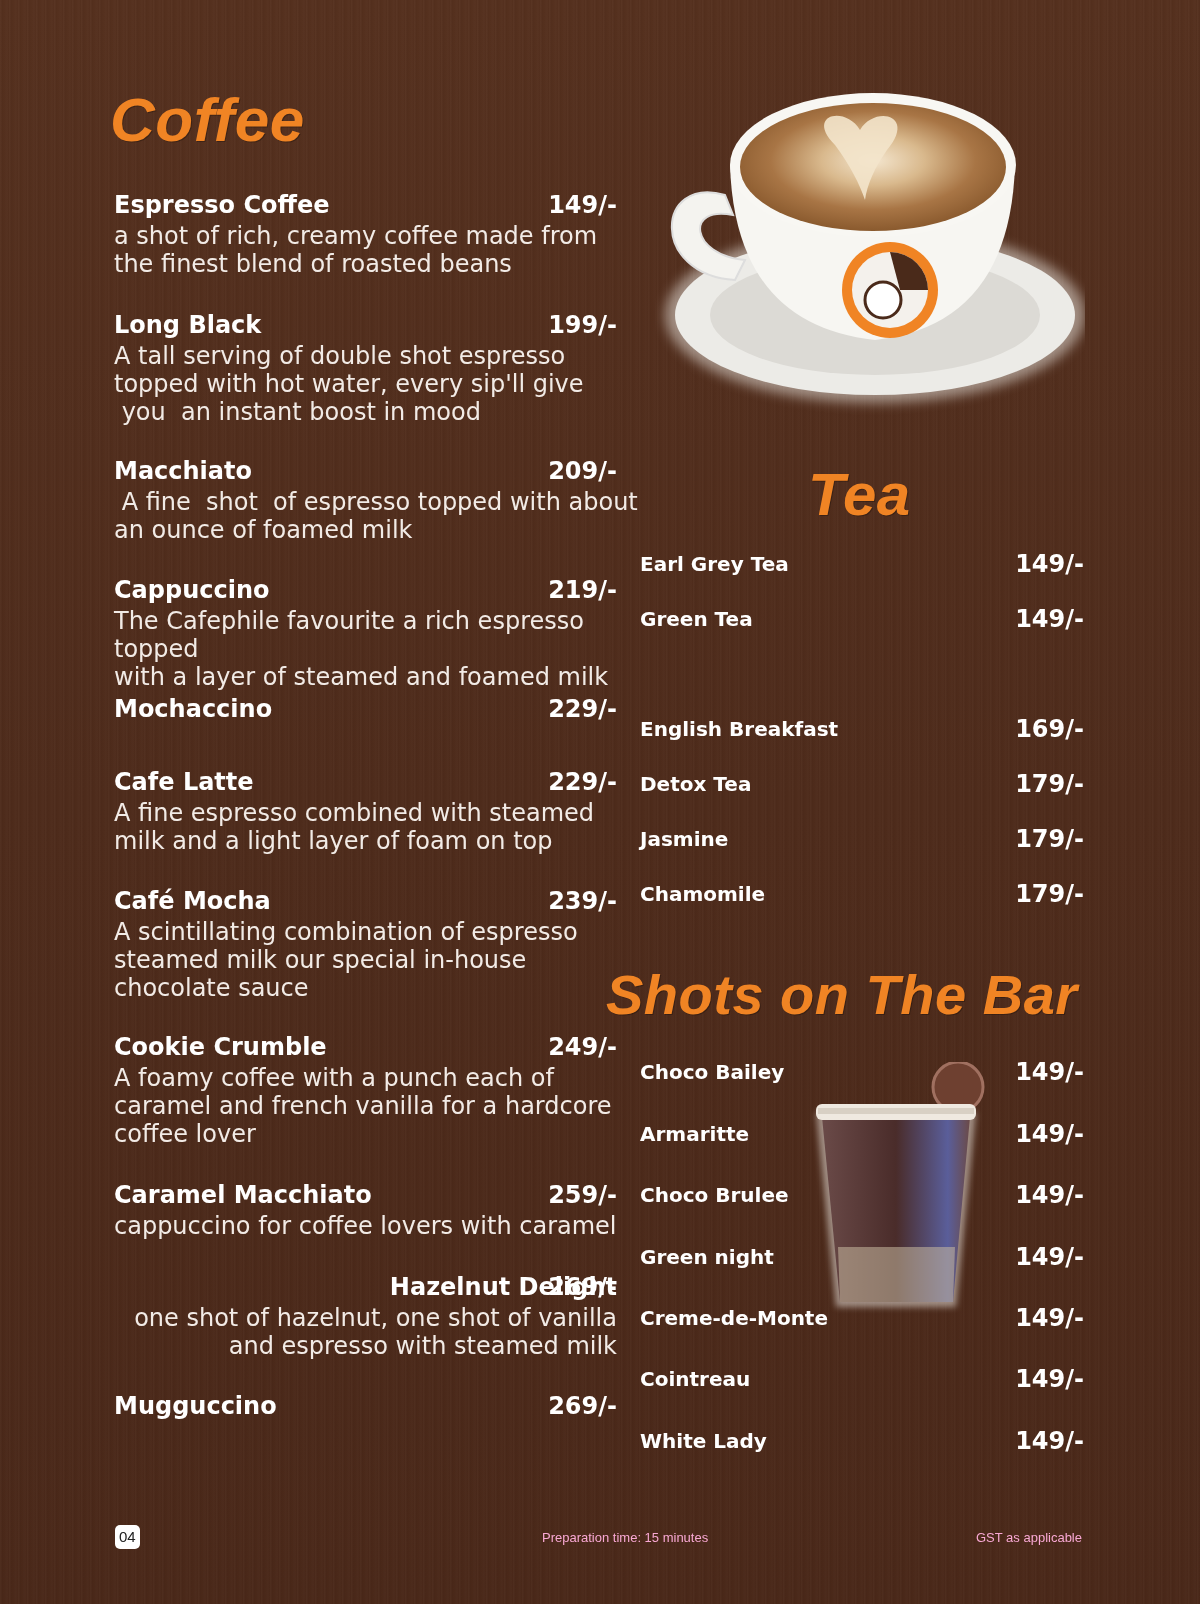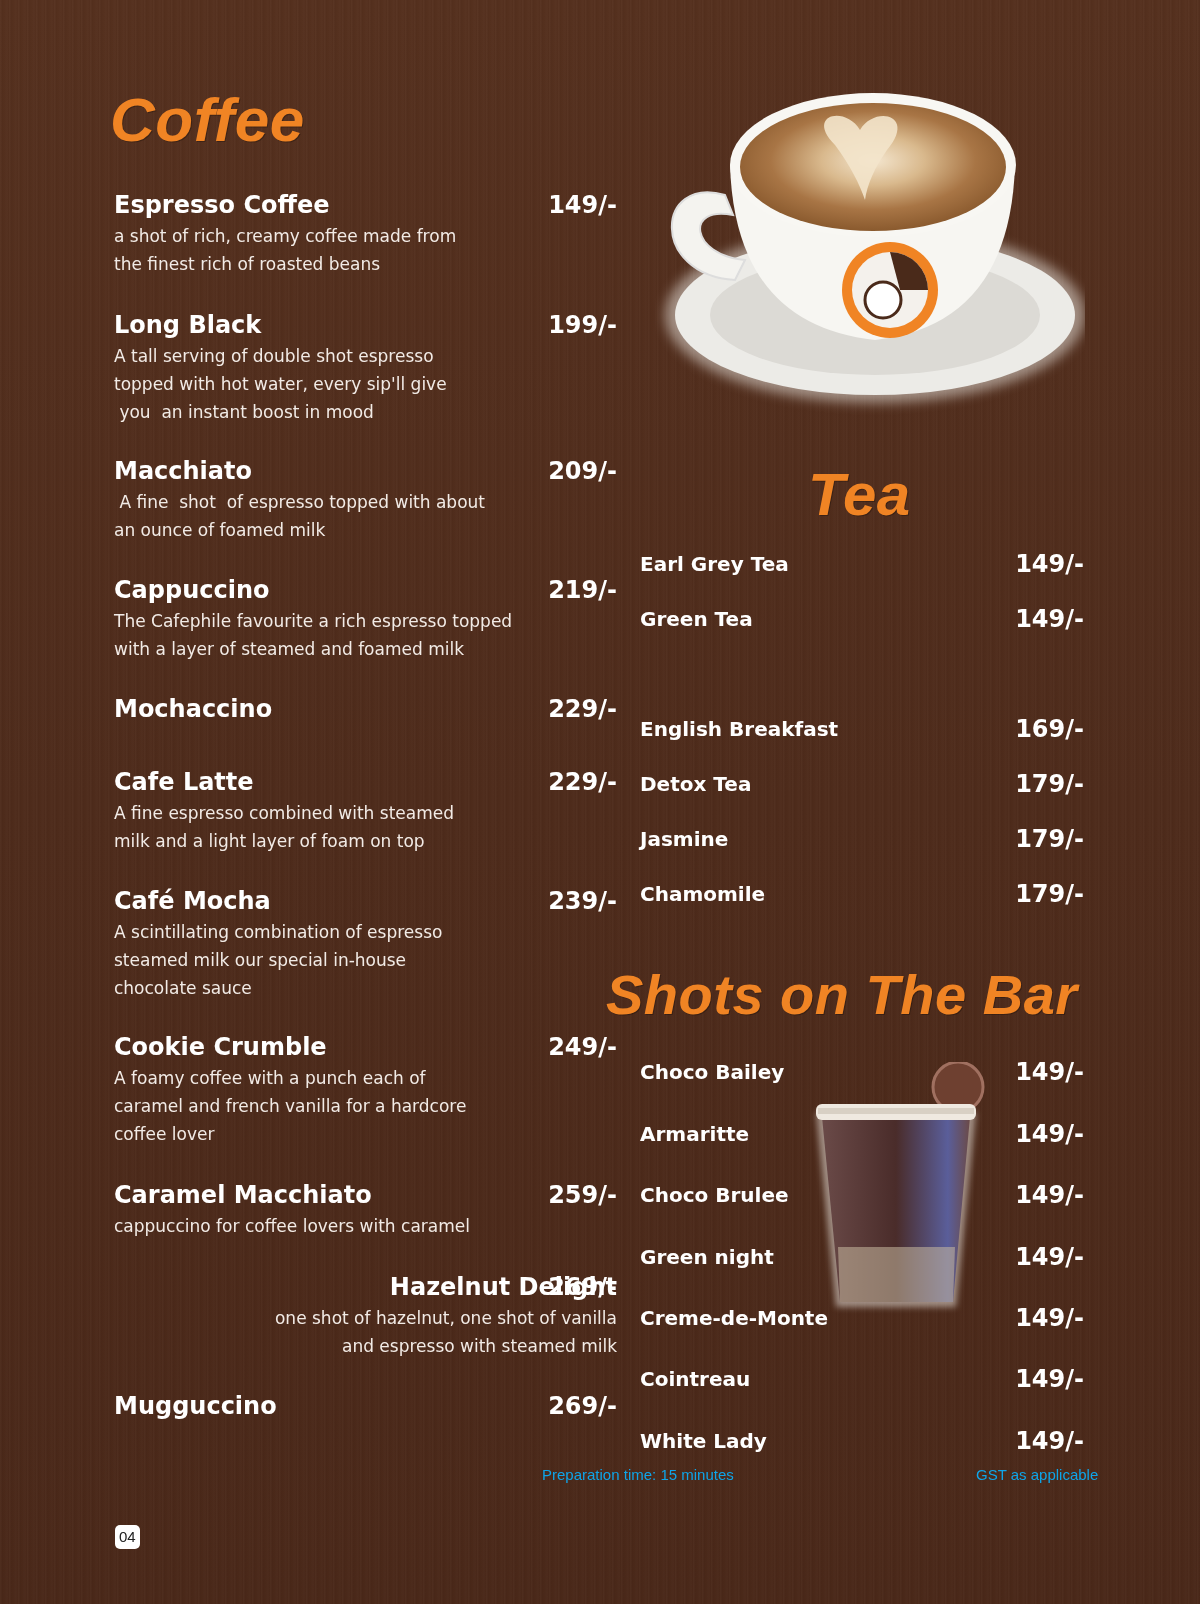--- a/index.html
+++ b/index.html
@@ -19,50 +19,50 @@
     font-weight:bold; font-style:italic; letter-spacing:0.5px;
     text-shadow:1px 1px 0 rgba(0,0,0,0.25);
   }
   .h-coffee { left:110px; top:84px; font-size:62px; }
   .h-tea { left:808px; top:460px; font-size:60px; }
   .h-shots { left:606px; top:962px; font-size:56px; white-space:nowrap; }
 
   .item { position:absolute; left:114px; width:503px; }
   .item .name { font-size:24px; font-weight:bold; line-height:30px; }
   .item .price { position:absolute; right:0; top:0; font-size:24px; font-weight:bold; line-height:30px; }
-  .item .desc { font-size:17px; line-height:28px; color:#f2ebe6; margin-top:2px; }
+  .item .desc { font-size:24px; line-height:28px; color:#f2ebe6; margin-top:2px; }
 
   .row { position:absolute; left:640px; width:444px; }
   .row .name { font-size:20px; font-weight:bold; line-height:30px; }
   .row .price { position:absolute; right:0; top:0; font-size:24px; font-weight:bold; line-height:30px; }
 
   .cup-wrap { position:absolute; left:655px; top:75px; width:430px; height:340px; }
   .glass-wrap { position:absolute; left:808px; top:1062px; width:180px; height:260px; }
 
-  .footer { position:absolute; top:1466px; font-family:"Liberation Sans", sans-serif; font-size:15px; color:#0ea5e9; }
+  .footer { position:absolute; top:1530px; font-family:"Liberation Sans", sans-serif; font-size:13px; color:#f9a8d4; }
   .page-num {
     left:115px; top:1525px; background:#fff; color:#222; border-radius:5px;
     padding:3px 4px; font-size:15px; line-height:18px;
   }
   .prep { left:542px; }
   .gst { left:976px; }
 </style>
 </head>
 <body>
 
 <div class="page">
 
   <div class="heading h-coffee">Coffee</div>
 
   <div class="item" style="top:190px;">
     <div class="name">Espresso Coffee</div>
     <div class="price">149/-</div>
     <div class="desc">
       <div>a shot of rich, creamy  coffee made from</div>
-      <div>the finest rich  of roasted beans</div>
+      <div>the finest blend  of roasted beans</div>
     </div>
   </div>
 
   <div class="item" style="top:310px;">
     <div class="name">Long Black</div>
     <div class="price">199/-</div>
     <div class="desc">
       <div>A tall serving  of double shot espresso</div>
       <div>topped with hot  water, every sip'll give</div>
       <div style="white-space:pre"> you  an instant boost in mood</div>

